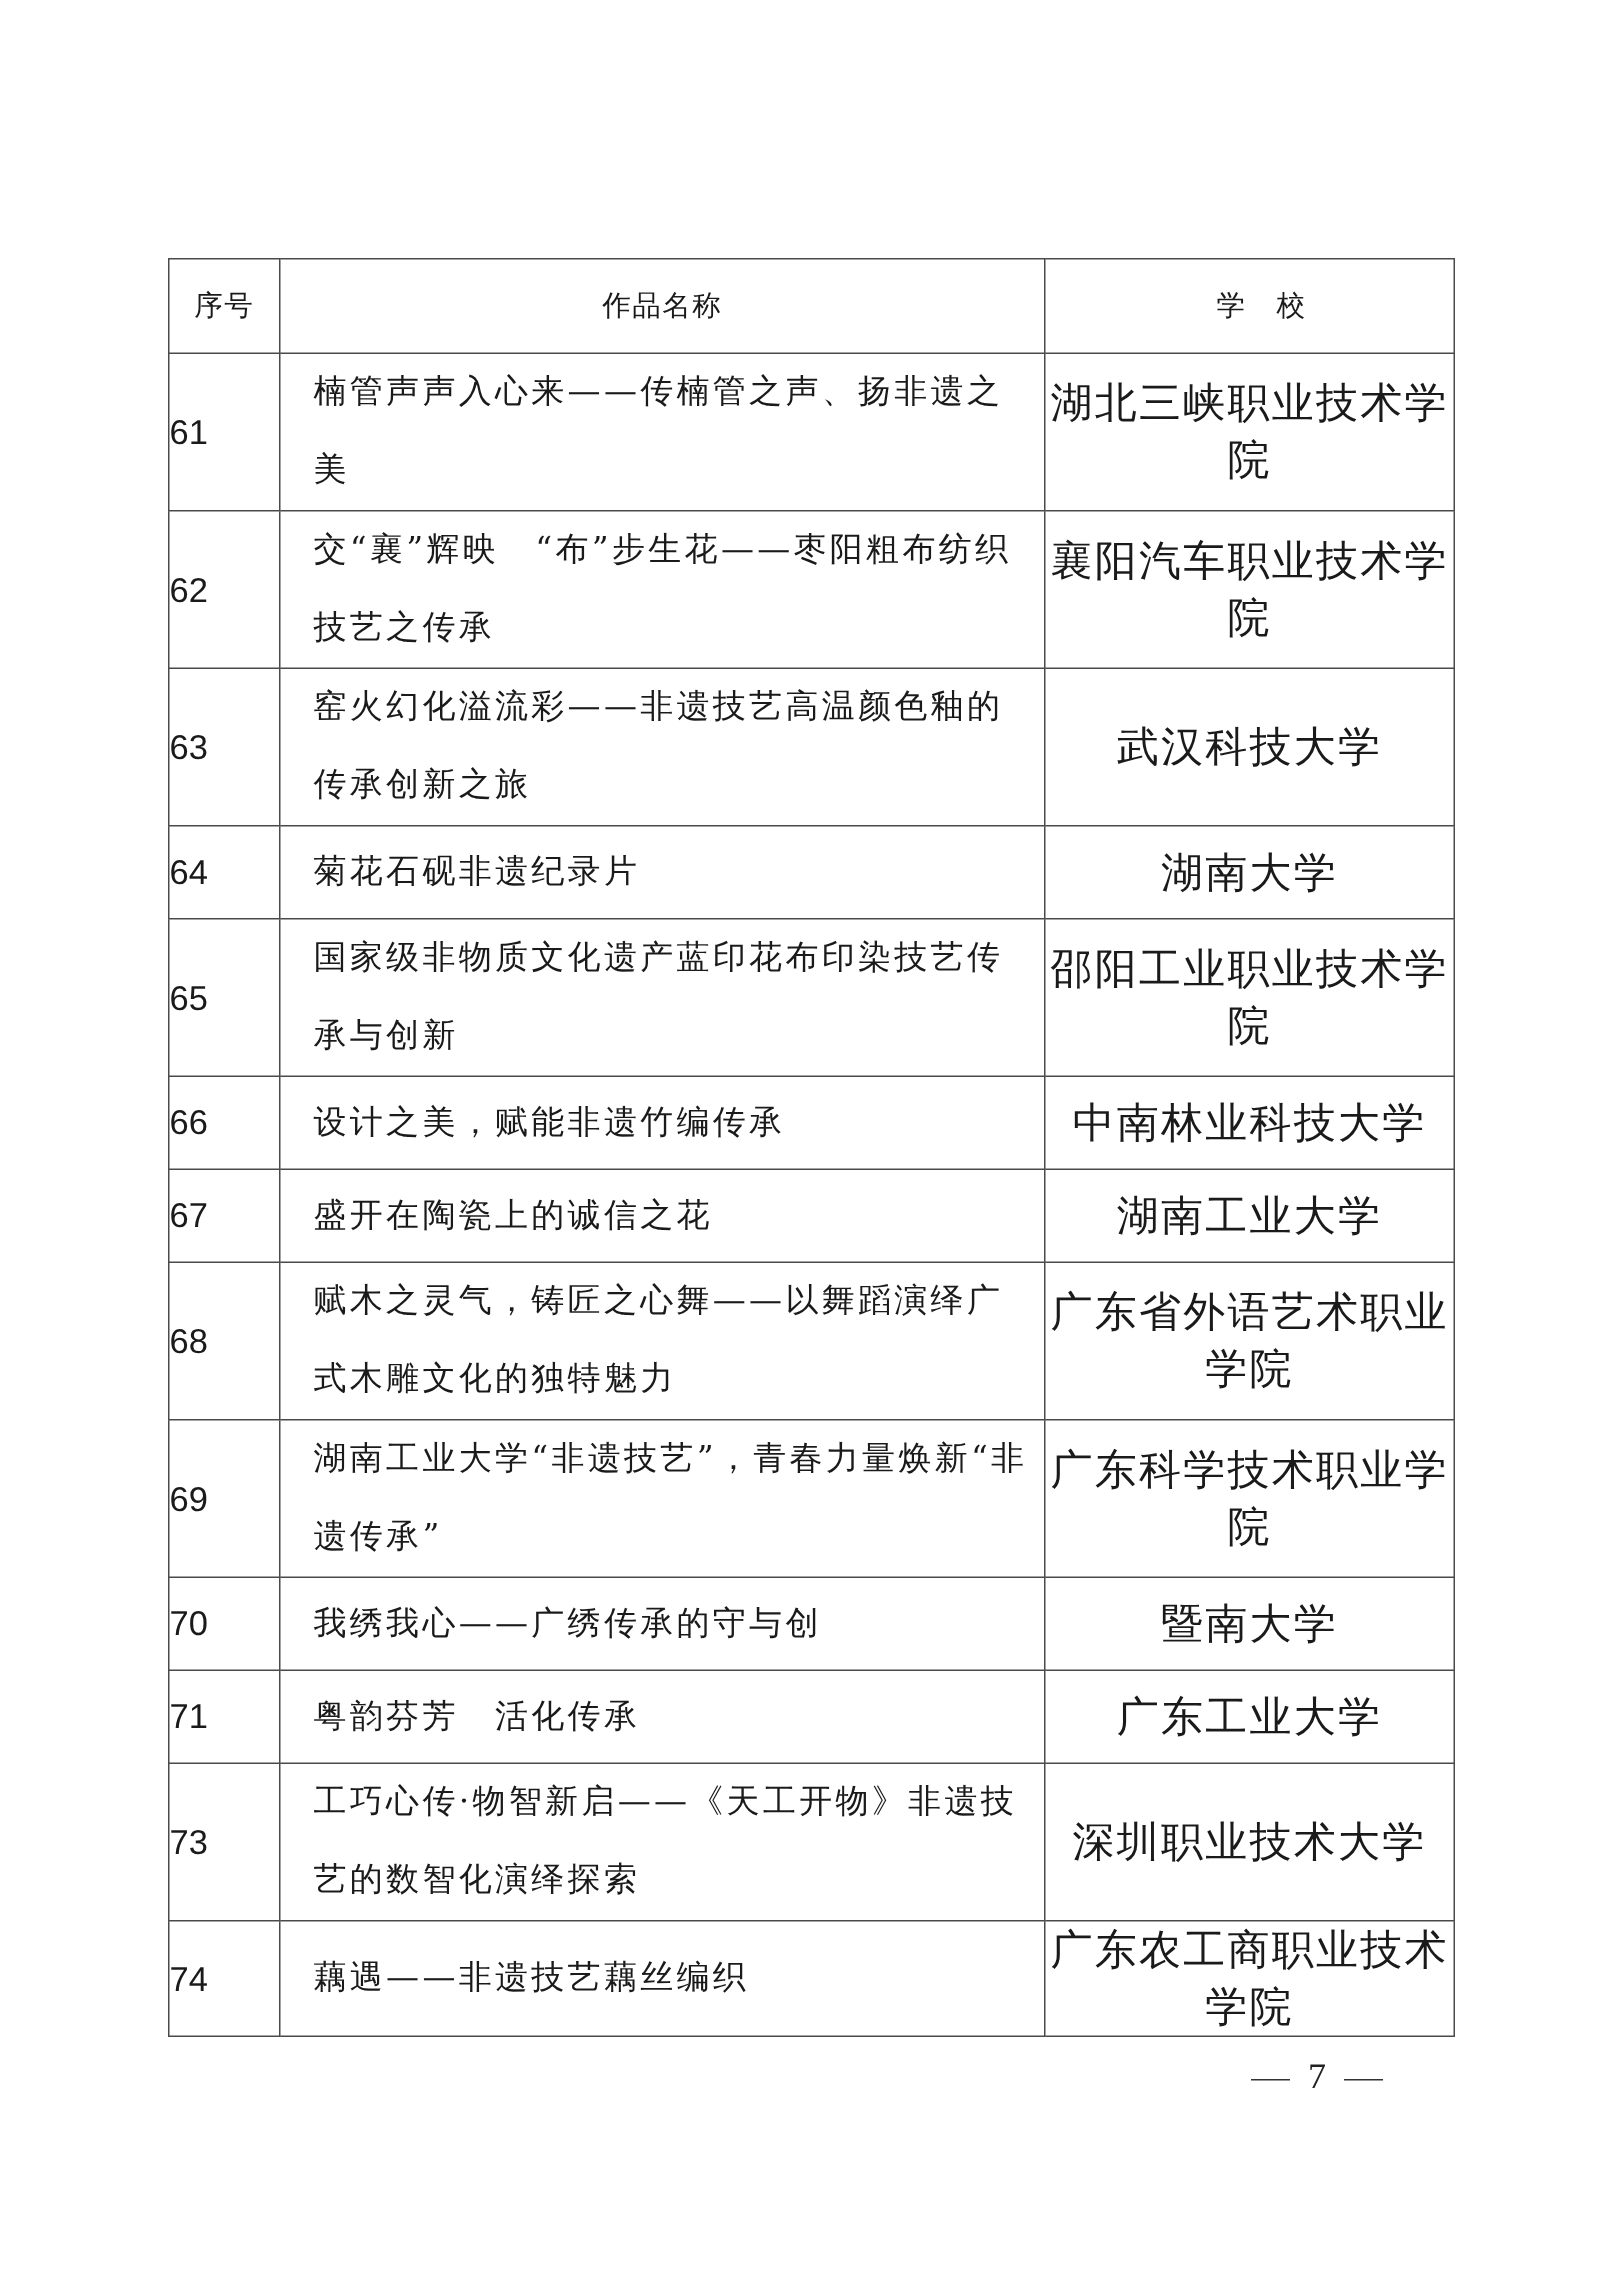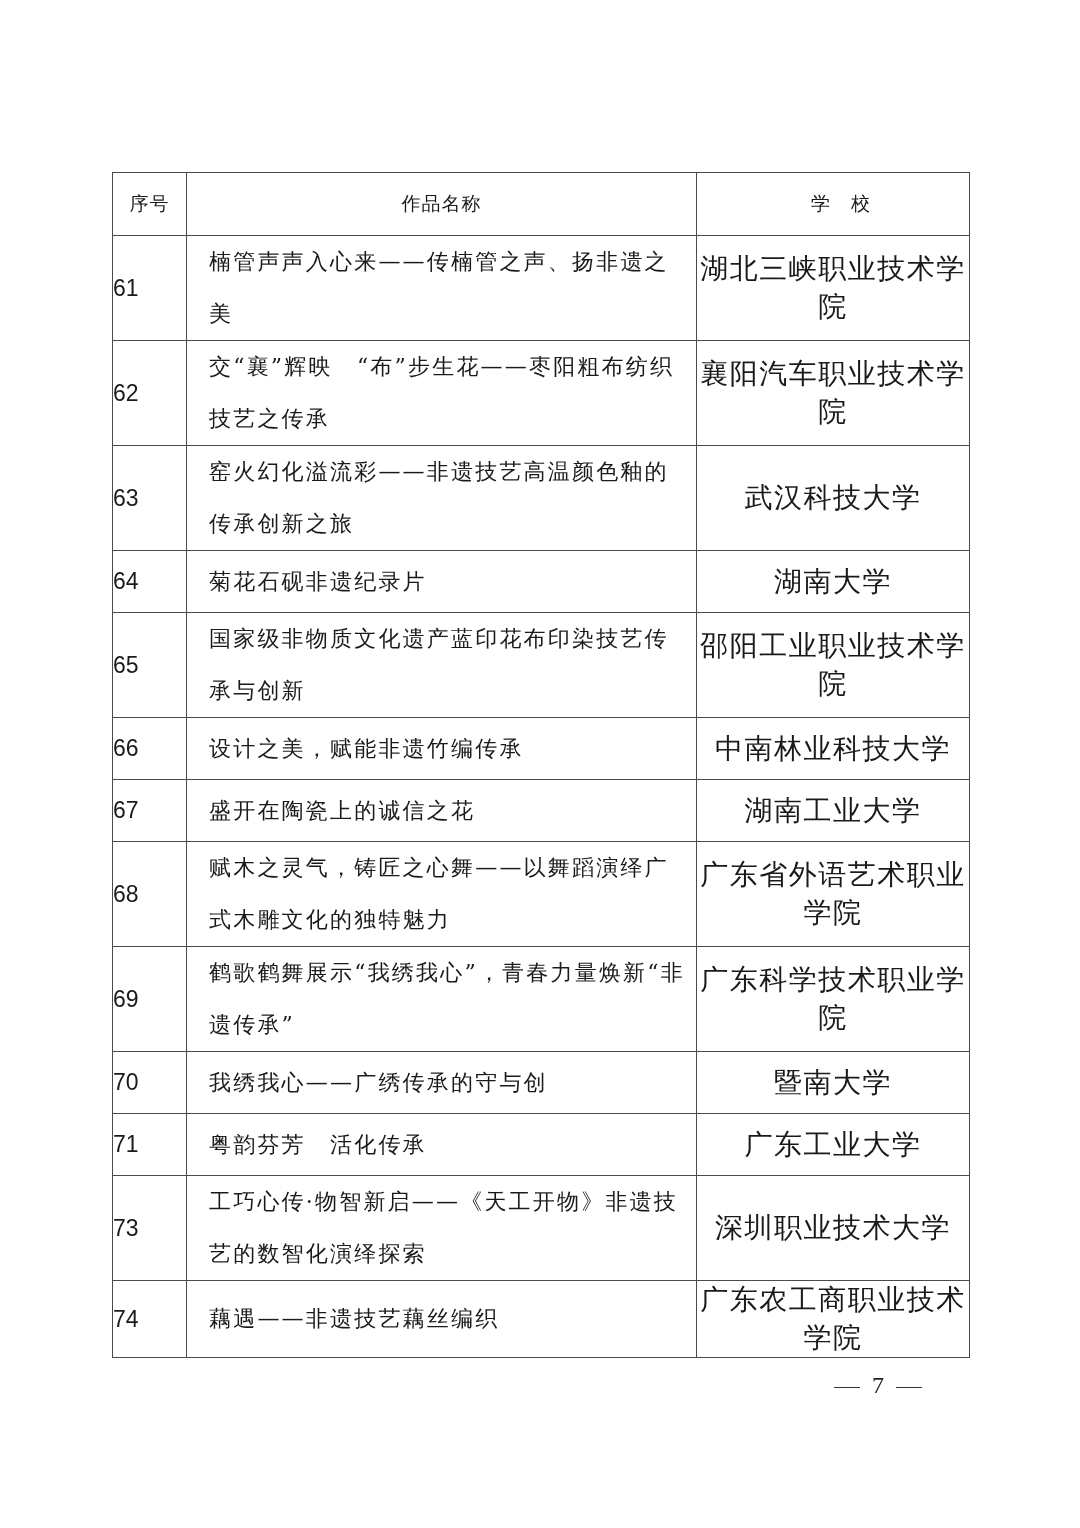--- a/index.html
+++ b/index.html
@@ -76,21 +76,21 @@
           <td class="name">盛开在陶瓷上的诚信之花</td>
           <td class="school">湖南工业大学</td>
         </tr>
         <tr class="r2">
           <td class="no">68</td>
           <td class="name">赋木之灵气，铸匠之心舞——以舞蹈演绎广式木雕文化的独特魅力</td>
           <td class="school">广东省外语艺术职业学院</td>
         </tr>
         <tr class="r2">
           <td class="no">69</td>
-          <td class="name">鹤歌鹤舞展示“我绣我心”，青春力量焕新“非遗传承”</td>
+          <td class="name">湖南工业大学“非遗技艺”，青春力量焕新“非遗传承”</td>
           <td class="school">广东科学技术职业学院</td>
         </tr>
         <tr class="r1">
           <td class="no">70</td>
           <td class="name">我绣我心——广绣传承的守与创</td>
           <td class="school">暨南大学</td>
         </tr>
         <tr class="r1">
           <td class="no">71</td>
           <td class="name">粤韵芬芳　活化传承</td>

